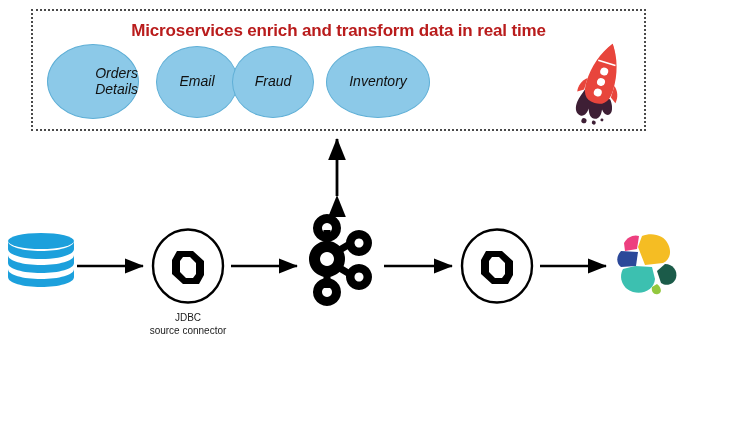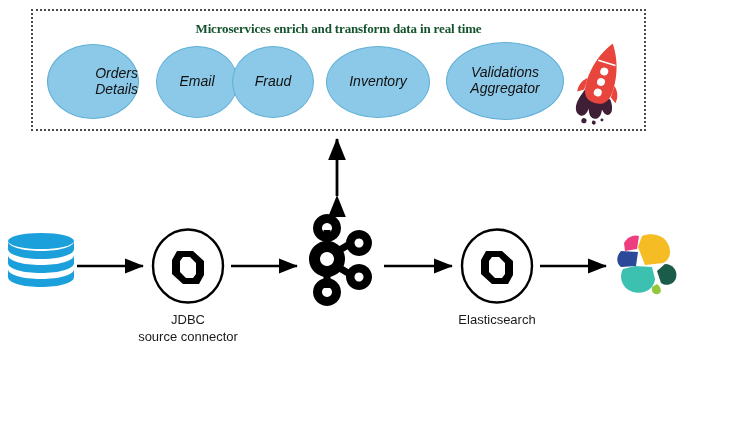--- a/index.html
+++ b/index.html
@@ -29,25 +29,24 @@
     border: 2px dotted #4a4a4a;
     box-sizing: border-box;
     background: #ffffff;
   }
   #ms-title {
     position: absolute;
     left: 0;
     top: 10px;
     width: 100%;
     text-align: center;
-    font-size: 13px;
+    font-size: 17px;
     font-weight: bold;
-    color: #14532d;
+    color: #b91c1c;
     letter-spacing: -0.15px;
-    font-family: Liberation Serif, serif;
   }
 
   
   .ellipse {
     position: absolute;
     border-radius: 50%;
     background: #8CC9E8;
     border: 1px solid #5FAFD6;
     box-sizing: border-box;
     display: flex;
@@ -97,21 +96,21 @@
     position: absolute;
     left: 611px;
     top: 231px;
     width: 72px;
     height: 66px;
   }
 
   .caption {
     position: absolute;
     text-align: center;
-    font-size: 13px;
+    font-size: 10px;
     color: #1a1a1a;
     line-height: 1.28;
     width: 190px;
   }
   #jdbc-caption { left: 93px; top: 312px; }
   #es-caption   { left: 402px; top: 312px; }
 
   
   #arrows {
     position: absolute;
@@ -143,26 +142,20 @@
   </div>
 
   <div class="ellipse" style="left:232px; top:46px; width:82px; height:72px;">
     <span class="lbl">Fraud</span>
   </div>
 
   <div class="ellipse" style="left:326px; top:46px; width:104px; height:72px;">
     <span class="lbl">Inventory</span>
   </div>
 
-  <div class="ellipse" style="left:446px; top:42px; width:118px; height:78px;">
-    <span>
-      <span class="lbl">Validations</span>
-      <span class="lbl">Aggregator</span>
-    </span>
-  </div>
 
   <svg id="rocket" viewBox="0 0 70 88">
     <g transform="rotate(17 35 44)">
 
       <path d="M22 55 C20 62 18 66 18 72 C18 78 21 82 25 82 C29 82 31 78 31 73
                C33 79 36 82 40 81 C44 80 45 75 44 70
                C47 74 51 75 53 72 C55 69 53 63 49 58 Z" fill="#3E1F35"></path>
       <circle cx="30" cy="86" r="2.6" fill="#3E1F35"></circle>
       <circle cx="40" cy="85" r="2.0" fill="#3E1F35"></circle>
       <circle cx="47" cy="80" r="1.5" fill="#3E1F35"></circle>
@@ -254,21 +247,20 @@
     <path d="M54 33 C62 33 67 40 65 47 C63 53 56 56 50 52 L46 40 Z" fill="#1B5B49"></path>
 
     <path d="M46 53 C51 57 51 62 47 63 C43 64 40 61 41 56 Z" fill="#93C83E"></path>
   </svg>
 
   <div class="caption" id="jdbc-caption">
     <div>JDBC</div>
     <div>source connector</div>
   </div>
   <div class="caption" id="es-caption">
-    <div>Elasticsearch</div>
   </div>
 
   <svg id="arrows" viewBox="0 0 756 425">
     <defs>
       <marker id="ah" markerWidth="9" markerHeight="9" refX="7.6" refY="3.2" orient="auto" markerUnits="strokeWidth">
         <path d="M0,0 L8,3.2 L0,6.4 z" fill="#000000"></path>
       </marker>
       <marker id="ah-up" markerWidth="9" markerHeight="9" refX="7.6" refY="3.2" orient="auto" markerUnits="strokeWidth">
         <path d="M0,0 L8,3.2 L0,6.4 z" fill="#000000"></path>
       </marker>

